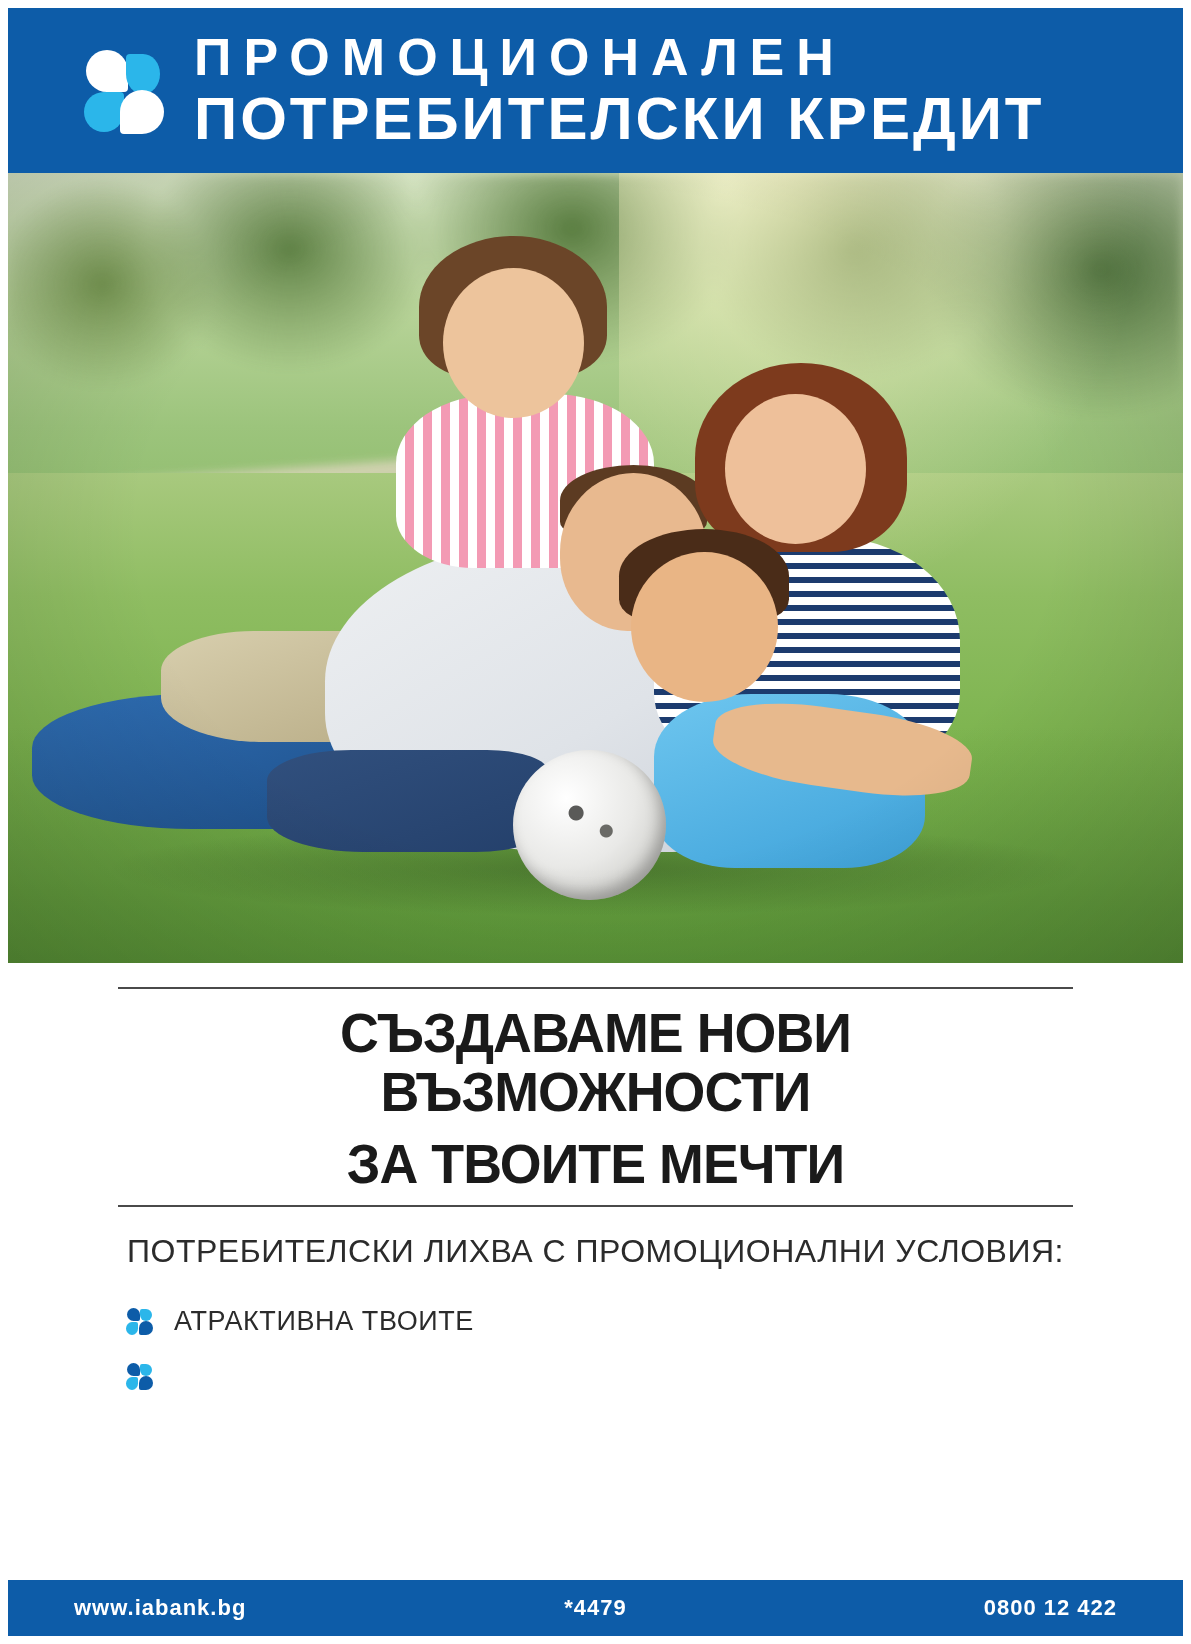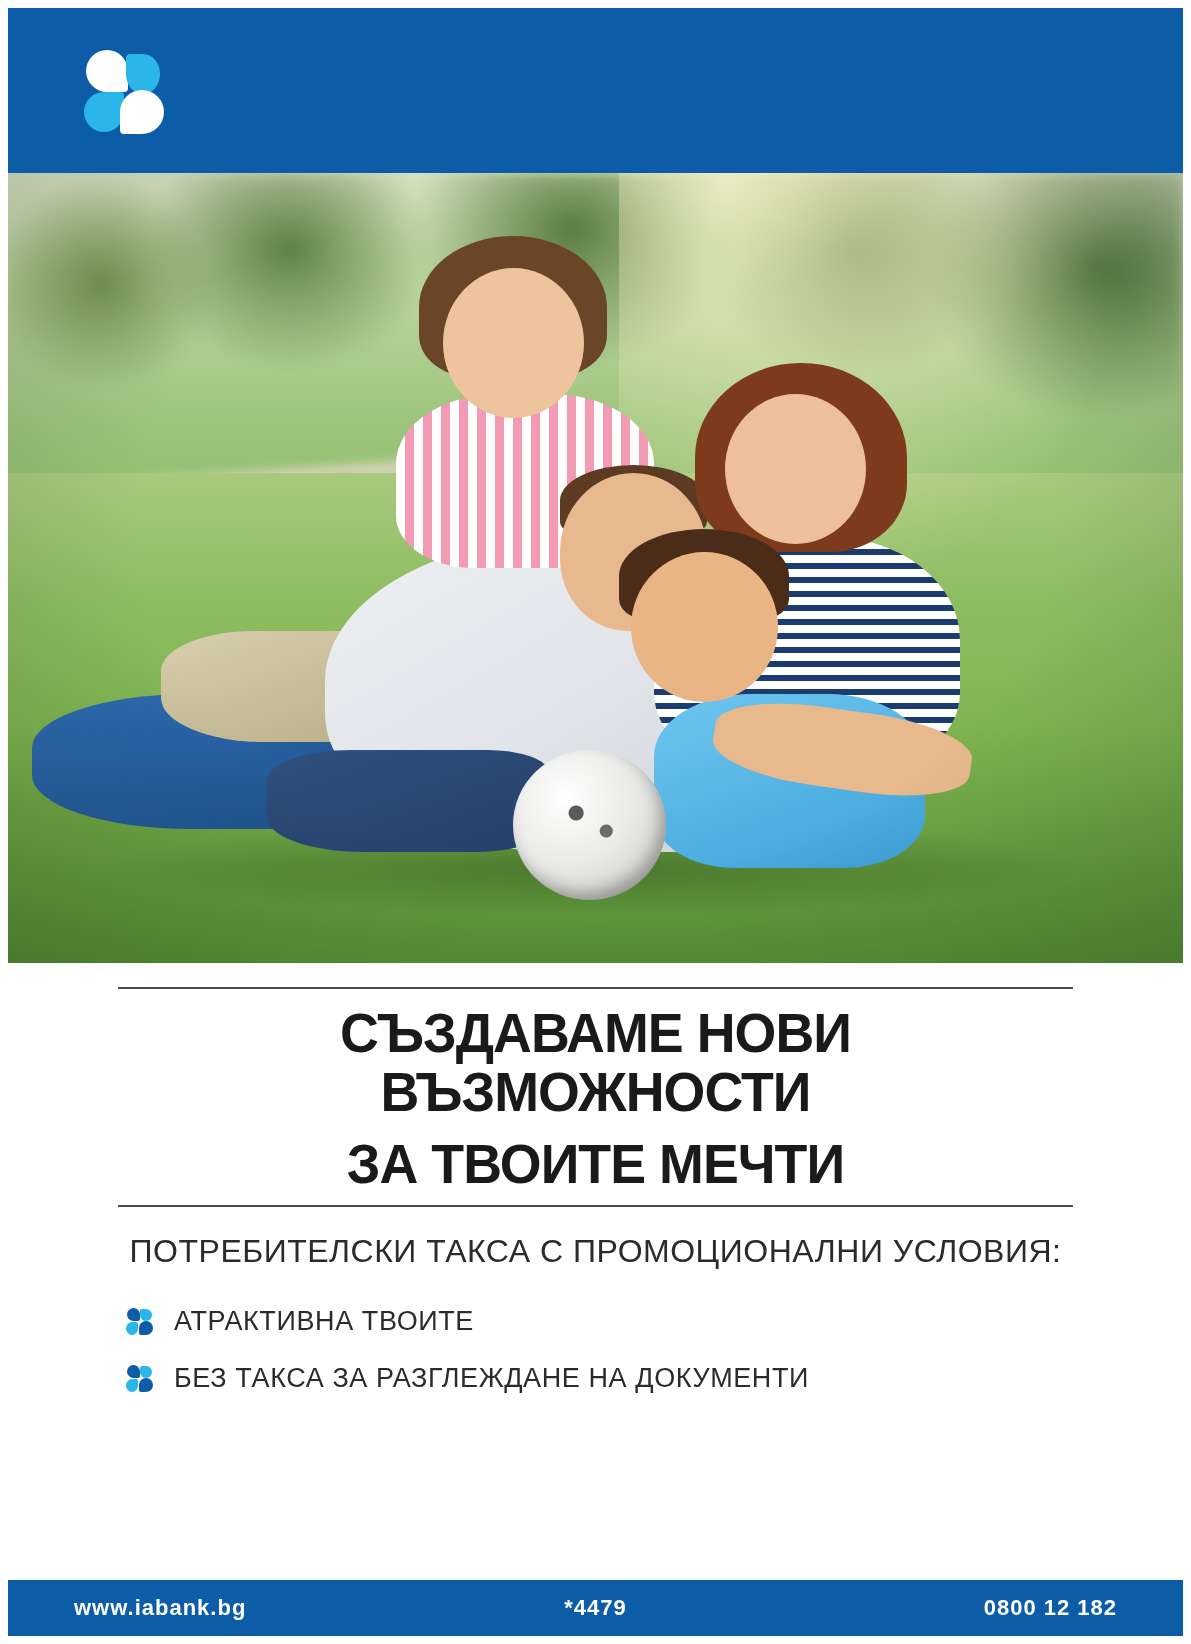--- a/index.html
+++ b/index.html
@@ -345,20 +345,24 @@
 <body>
 
 <div class="poster">
 
   <div class="header">
     <div class="logo-mark">
       <span class="lm-a"></span>
       <span class="lm-b"></span>
       <span class="lm-c"></span>
       <span class="lm-d"></span>
+    </div>
+    <div class="header-titles">
+      <div class="header-line1">ПРОМОЦИОНАЛЕН</div>
+      <div class="header-line2">ПОТРЕБИТЕЛСКИ КРЕДИТ</div>
     </div>
   </div>
 
   <div class="photo">
     <div class="sky"></div>
     <div class="tree-line"></div>
     <div class="path"></div>
     <div class="lawn"></div>
     <div class="lawn-shade"></div>
     <div class="sunbeam"></div>
@@ -389,47 +393,46 @@
   <div class="content">
     <div class="rule"></div>
 
     <div>
       <div class="headline">СЪЗДАВАМЕ НОВИ ВЪЗМОЖНОСТИ</div>
       <div class="headline" style="padding-top:0;">ЗА ТВОИТЕ МЕЧТИ</div>
     </div>
 
     <div class="rule"></div>
 
-    <div class="subhead">ПОТРЕБИТЕЛСКИ ТАКСА С ПРОМОЦИОНАЛНИ УСЛОВИЯ:</div>
+    <div class="subhead">ПОТРЕБИТЕЛСКИ ЛИХВА С ПРОМОЦИОНАЛНИ УСЛОВИЯ:</div>
 
     <div class="bullets">
 
       <div class="bullet">
         <span class="bullet-icon">
           <i class="bi-1"></i>
             <i class="bi-2"></i>
             <i class="bi-3"></i>
             <i class="bi-4"></i>
         </span>
         <span class="bullet-text">АТРАКТИВНА ТВОИТЕ</span>
       </div>
 
       <div class="bullet">
         <span class="bullet-icon">
           <i class="bi-1"></i>
             <i class="bi-2"></i>
             <i class="bi-3"></i>
             <i class="bi-4"></i>
         </span>
-        <span class="bullet-text">БЕЗ ТАКСА ЗА РАЗГЛЕЖДАНЕ НА ДОКУМЕНТИ</span>
       </div>
 
 
     </div>
   </div>
 
   <div class="footer">
     <div class="footer-left">www.iabank.bg</div>
     <div class="footer-mid">*4479</div>
-    <div class="footer-right">0800 12 182</div>
+    <div class="footer-right">0800 12 422</div>
   </div>
 
 </div>
 
 </body></html>

